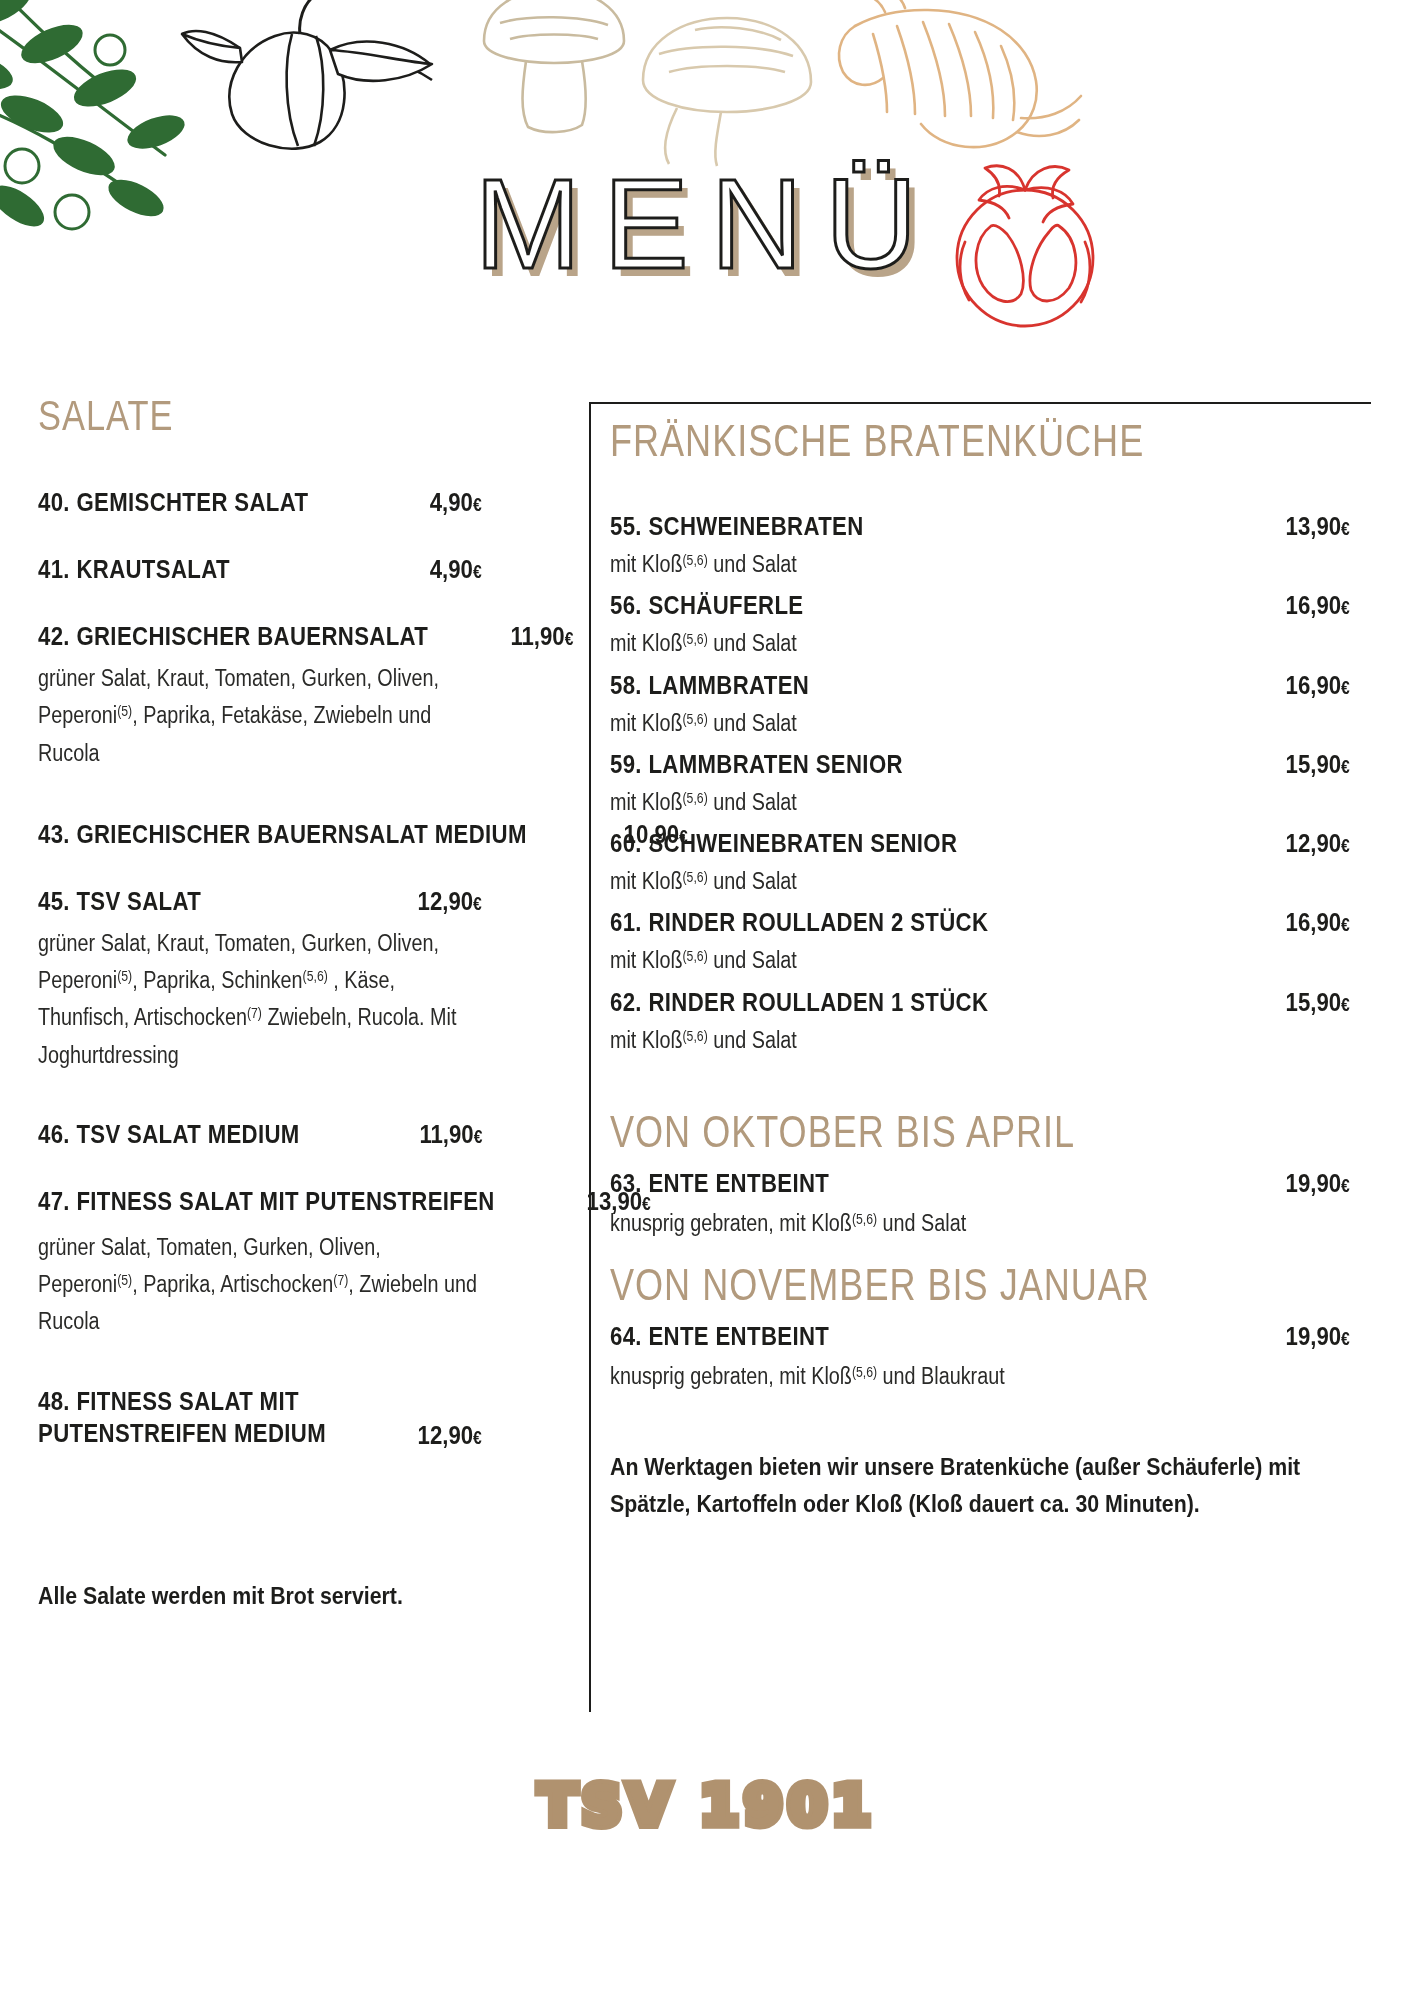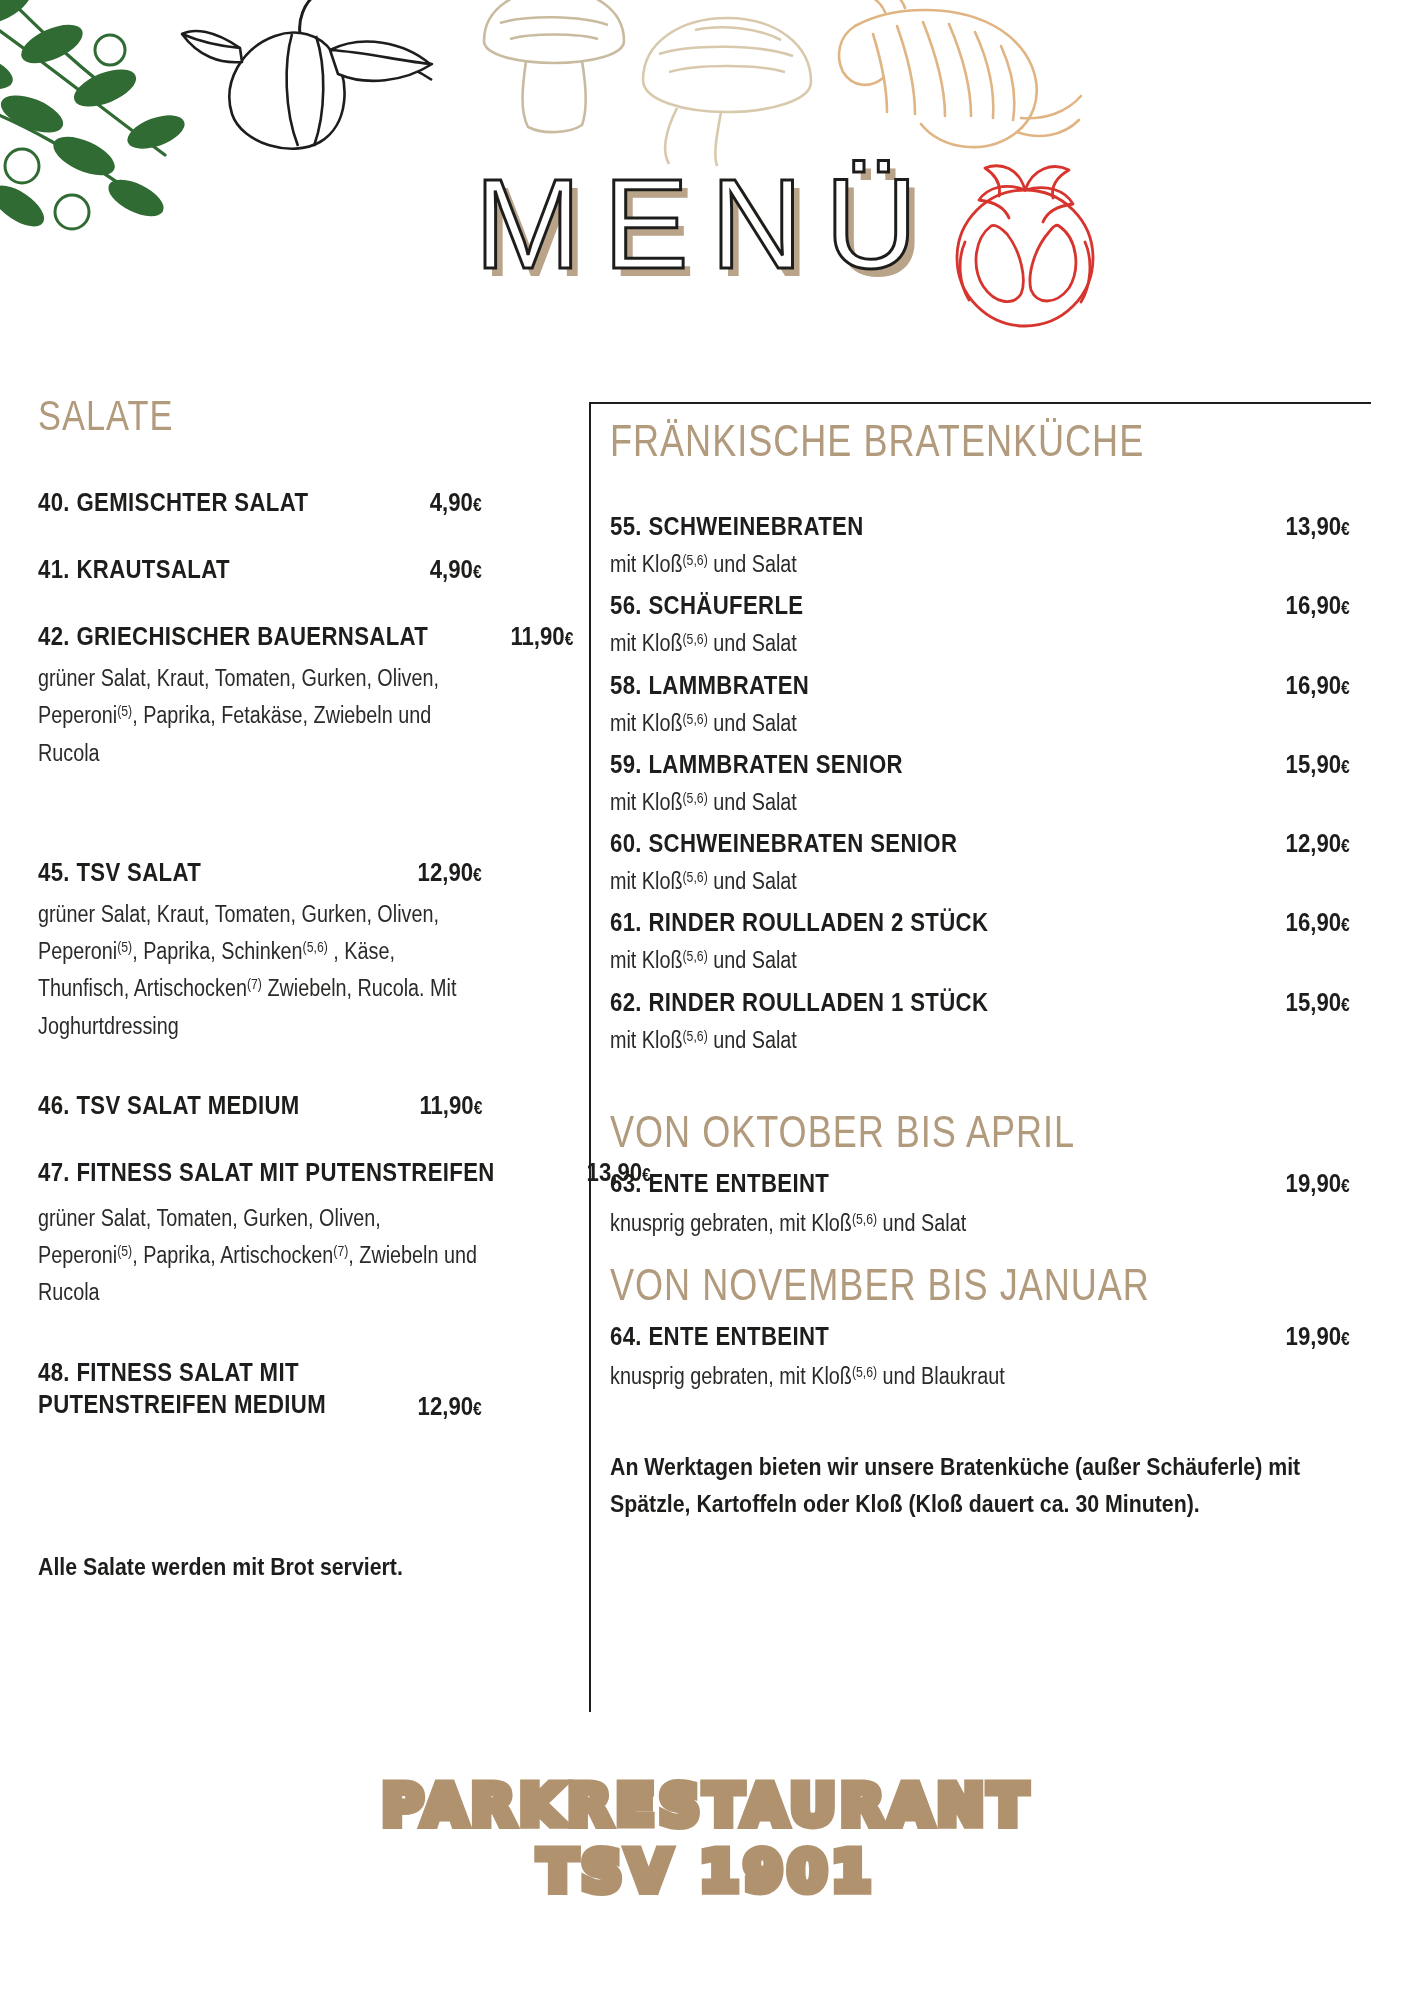--- a/index.html
+++ b/index.html
@@ -268,20 +268,26 @@
       <div class="row">
         <span class="dish">42. GRIECHISCHER BAUERNSALAT</span>
         <span class="price"><span>11,90</span><span class="eur">€</span></span>
       </div>
       <div style="height:9px"></div>
       <div class="desc">grüner Salat, Kraut, Tomaten, Gurken, Oliven, Peperoni<sup>(5)</sup>, Paprika, Fetakäse, Zwiebeln und Rucola</div>
     </div>
 
     <div style="height:48px"></div>
 
+    <div>
+      <div class="row">
+        <span class="dish">43. GRIECHISCHER BAUERNSALAT MEDIUM</span>
+        <span class="price"><span>10,90</span><span class="eur">€</span></span>
+      </div>
+    </div>
 
     <div style="height:38px"></div>
 
     <div>
       <div class="row">
         <span class="dish">45. TSV SALAT</span>
         <span class="price"><span>12,90</span><span class="eur">€</span></span>
       </div>
       <div style="height:9px"></div>
       <div class="desc">grüner Salat, Kraut, Tomaten, Gurken, Oliven, Peperoni<sup>(5)</sup>, Paprika, Schinken<sup>(5,6)</sup> , Käse, Thunfisch, Artischocken<sup>(7)</sup> Zwiebeln, Rucola. Mit Joghurtdressing</div>
@@ -434,15 +440,14 @@
       <div class="desc">knusprig gebraten, mit Kloß<sup>(5,6)</sup> und Blaukraut</div>
     </div>
 
     <div style="height:54px"></div>
 
     <div class="note">An Werktagen bieten wir unsere Bratenküche (außer Schäuferle) mit Spätzle, Kartoffeln oder Kloß (Kloß dauert ca. 30 Minuten).</div>
   </div>
 </div>
 
 <div class="brand">
-  <div class="l1">PARKRESTAURANT</div>
   <div class="l2">TSV 1901</div>
 </div>
 
 </body></html>

